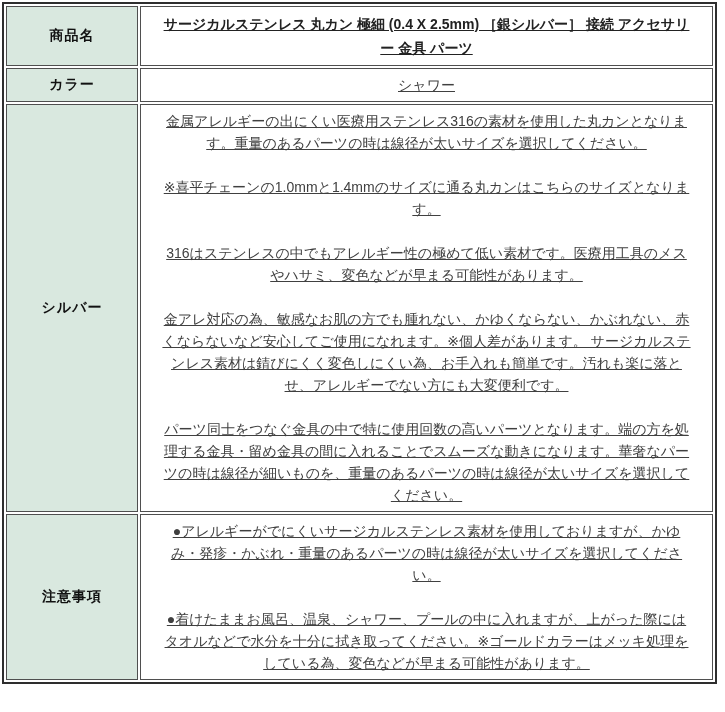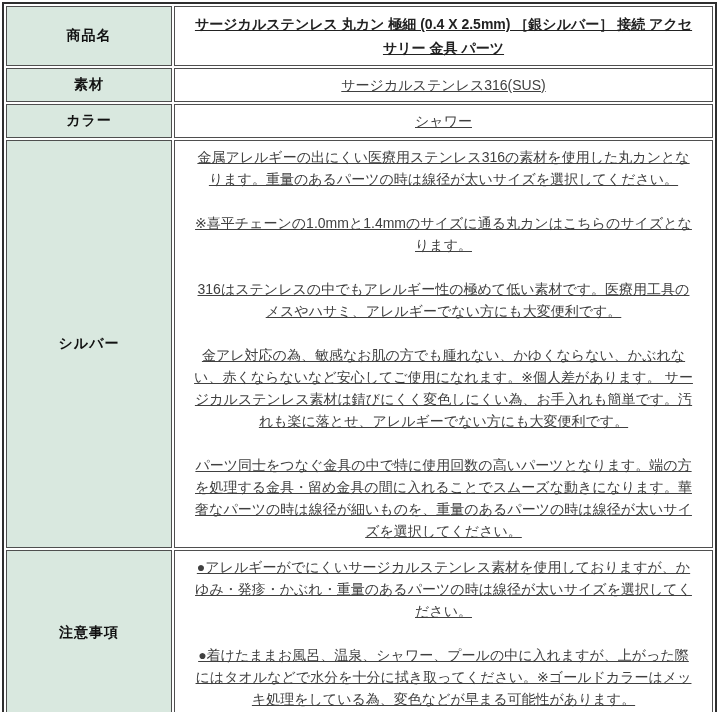--- a/index.html
+++ b/index.html
@@ -20,21 +20,21 @@
     width: 715px;
     table-layout: fixed;
   }
   th, td {
     border: 1px solid #4f4f4f;
     font-size: 14px;
     box-sizing: border-box;
   }
   th.row-label {
     background: #d9e8df;
-    width: 166px;
+    width: 132px;
     text-align: center;
     vertical-align: middle;
     font-weight: bold;
     color: #111111;
     padding: 5px 4px;
     letter-spacing: 1px;
   }
   td.row-value {
     background: #ffffff;
     color: #404040;
@@ -65,36 +65,32 @@
 <body>
 
 <table class="spec-table">
   <tbody>
     <tr>
       <th class="row-label h-name">商品名</th>
       <td class="row-value title-value h-name">サージカルステンレス 丸カン 極細 (0.4 X 2.5mm) ［銀シルバー］ 接続 アクセサリー 金具 パーツ</td>
     </tr>
 
 
-    <tr>
-      <th class="row-label h-small">素材</th>
-      <td class="row-value h-small">サージカルステンレス316(SUS)</td>
-    </tr>
 
     <tr>
       <th class="row-label h-small">カラー</th>
       <td class="row-value h-small">シャワー</td>
     </tr>
 
     <tr>
       <th class="row-label h-desc">シルバー</th>
       <td class="row-value h-desc">
         <p>金属アレルギーの出にくい医療用ステンレス316の素材を使用した丸カンとなります。重量のあるパーツの時は線径が太いサイズを選択してください。</p>
         <p>※喜平チェーンの1.0mmと1.4mmのサイズに通る丸カンはこちらのサイズとなります。</p>
-        <p>316はステンレスの中でもアレルギー性の極めて低い素材です。医療用工具のメスやハサミ、アレルギーでない方にも大変便利です。</p>
+        <p>316はステンレスの中でもアレルギー性の極めて低い素材です。医療用工具のメスやハサミ、変色などが早まる可能性があります。</p>
         <p>金アレ対応の為、敏感なお肌の方でも腫れない、かゆくならない、かぶれない、赤くならないなど安心してご使用になれます。※個人差があります。 サージカルステンレス素材は錆びにくく変色しにくい為、お手入れも簡単です。汚れも楽に落とせ、アレルギーでない方にも大変便利です。</p>
         <p>パーツ同士をつなぐ金具の中で特に使用回数の高いパーツとなります。端の方を処理する金具・留め金具の間に入れることでスムーズな動きになります。華奢なパーツの時は線径が細いものを、重量のあるパーツの時は線径が太いサイズを選択してください。</p>
       </td>
     </tr>
 
     <tr>
       <th class="row-label h-notes">注意事項</th>
       <td class="row-value h-notes">
         <p>●アレルギーがでにくいサージカルステンレス素材を使用しておりますが、かゆみ・発疹・かぶれ・重量のあるパーツの時は線径が太いサイズを選択してください。</p>
         <p>●着けたままお風呂、温泉、シャワー、プールの中に入れますが、上がった際にはタオルなどで水分を十分に拭き取ってください。※ゴールドカラーはメッキ処理をしている為、変色などが早まる可能性があります。</p>

